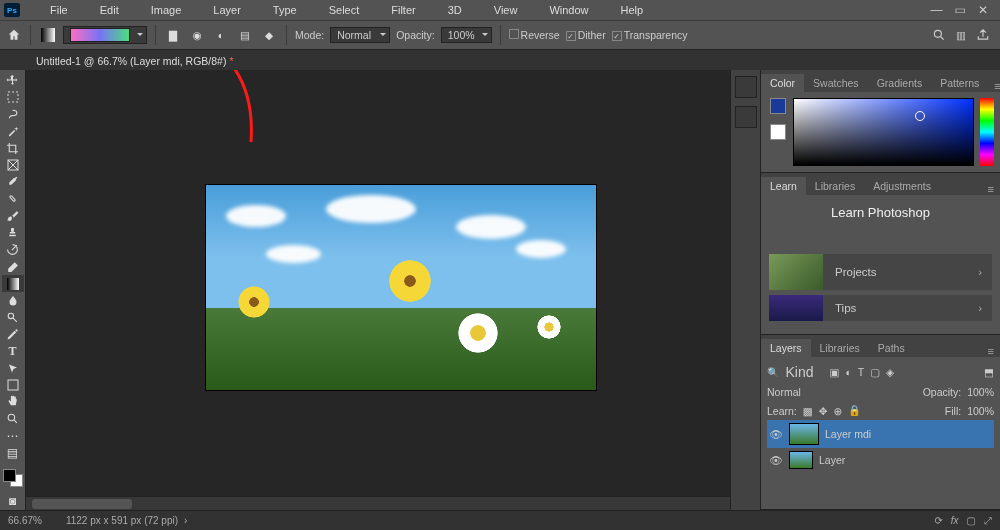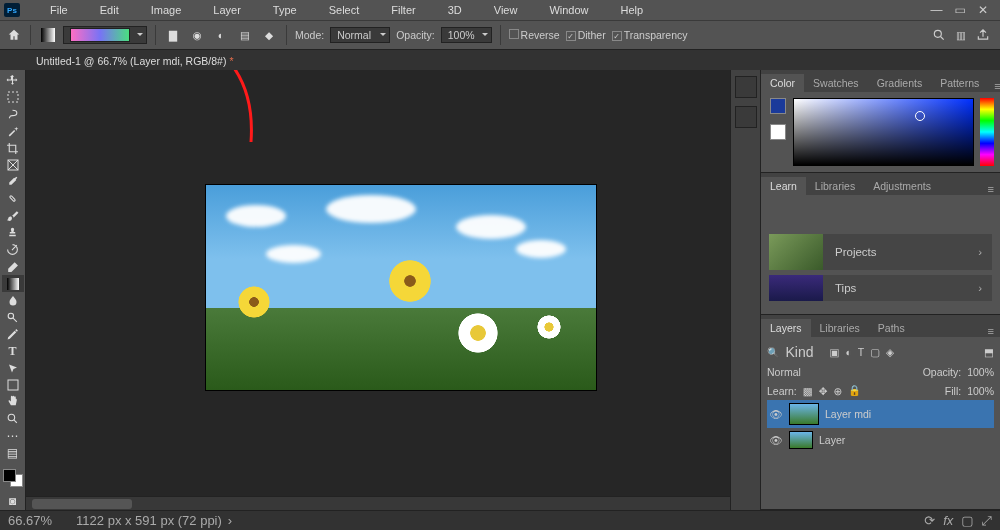--- a/index.html
+++ b/index.html
@@ -53,21 +53,21 @@
 .learnpanel h3{font-size:13px;font-weight:400;color:#eee;margin-bottom:5px}
 .learnrow{display:flex;align-items:center;background:#454545;margin:5px 0;height:36px;font-size:11.5px}
 .learnrow .thumb{width:54px;height:36px;background:#333;margin-right:12px;background-size:cover}
 .learnrow .chev{margin-left:auto;padding-right:10px;color:#aaa}
 .layersbody{padding:4px 6px;font-size:10.5px;background:#535353;height:140px}
 .lrow{display:flex;align-items:center;gap:6px;padding:3px 0}
 .layer{display:flex;align-items:center;gap:6px;padding:3px 2px}
 .layer.sel{background:#3a74b0}
 .layer .eye{width:14px;text-align:center}
 .layer .lthumb{width:30px;height:22px;background:#889;border:1px solid #000}
-.statusbar{position:absolute;bottom:0;left:0;right:0;height:20px;background:#323232;border-top:1px solid #222;display:flex;align-items:center;padding:0 8px;font-size:13px;color:#aaa}
+.statusbar{position:absolute;bottom:0;left:0;right:0;height:20px;background:#323232;border-top:1px solid #222;display:flex;align-items:center;padding:0 8px;font-size:10px;color:#aaa}
 .statusbar .sr{margin-left:auto;display:flex;gap:8px;align-items:center}
 .arrow{position:absolute;pointer-events:none;z-index:50}
 .hscroll{height:14px;background:#383838;display:flex;align-items:center;border-top:1px solid #222}
 .hscroll .thumb{height:10px;width:100px;background:#555;margin-left:6px;border-radius:3px}
 svg{display:block}
 </style>
 </head>
 <body>
 
 <div class="menubar">
@@ -327,20 +327,21 @@
     </div>
 
     <div class="panel">
       <div class="ptabs">
         <div class="ptab active">Learn</div>
         <div class="ptab">Libraries</div>
         <div class="ptab">Adjustments</div>
         <div class="flyout">≡</div>
       </div>
       <div class="learnpanel">
+        <h3>Learn Photoshop</h3>
       </div>
       <div style="padding:16px 8px 8px">
         <div class="learnrow">
           <div class="thumb" style="background:linear-gradient(135deg,#7a9a5a,#3a5a2a)"></div>
           <span>Projects</span>
           <span class="chev">›</span>
         </div>
         <div class="learnrow" style="height:26px;overflow:hidden">
           <div class="thumb" style="background:linear-gradient(#3a2a7a,#1a1a4a);height:26px"></div>
           <span>Tips</span>

